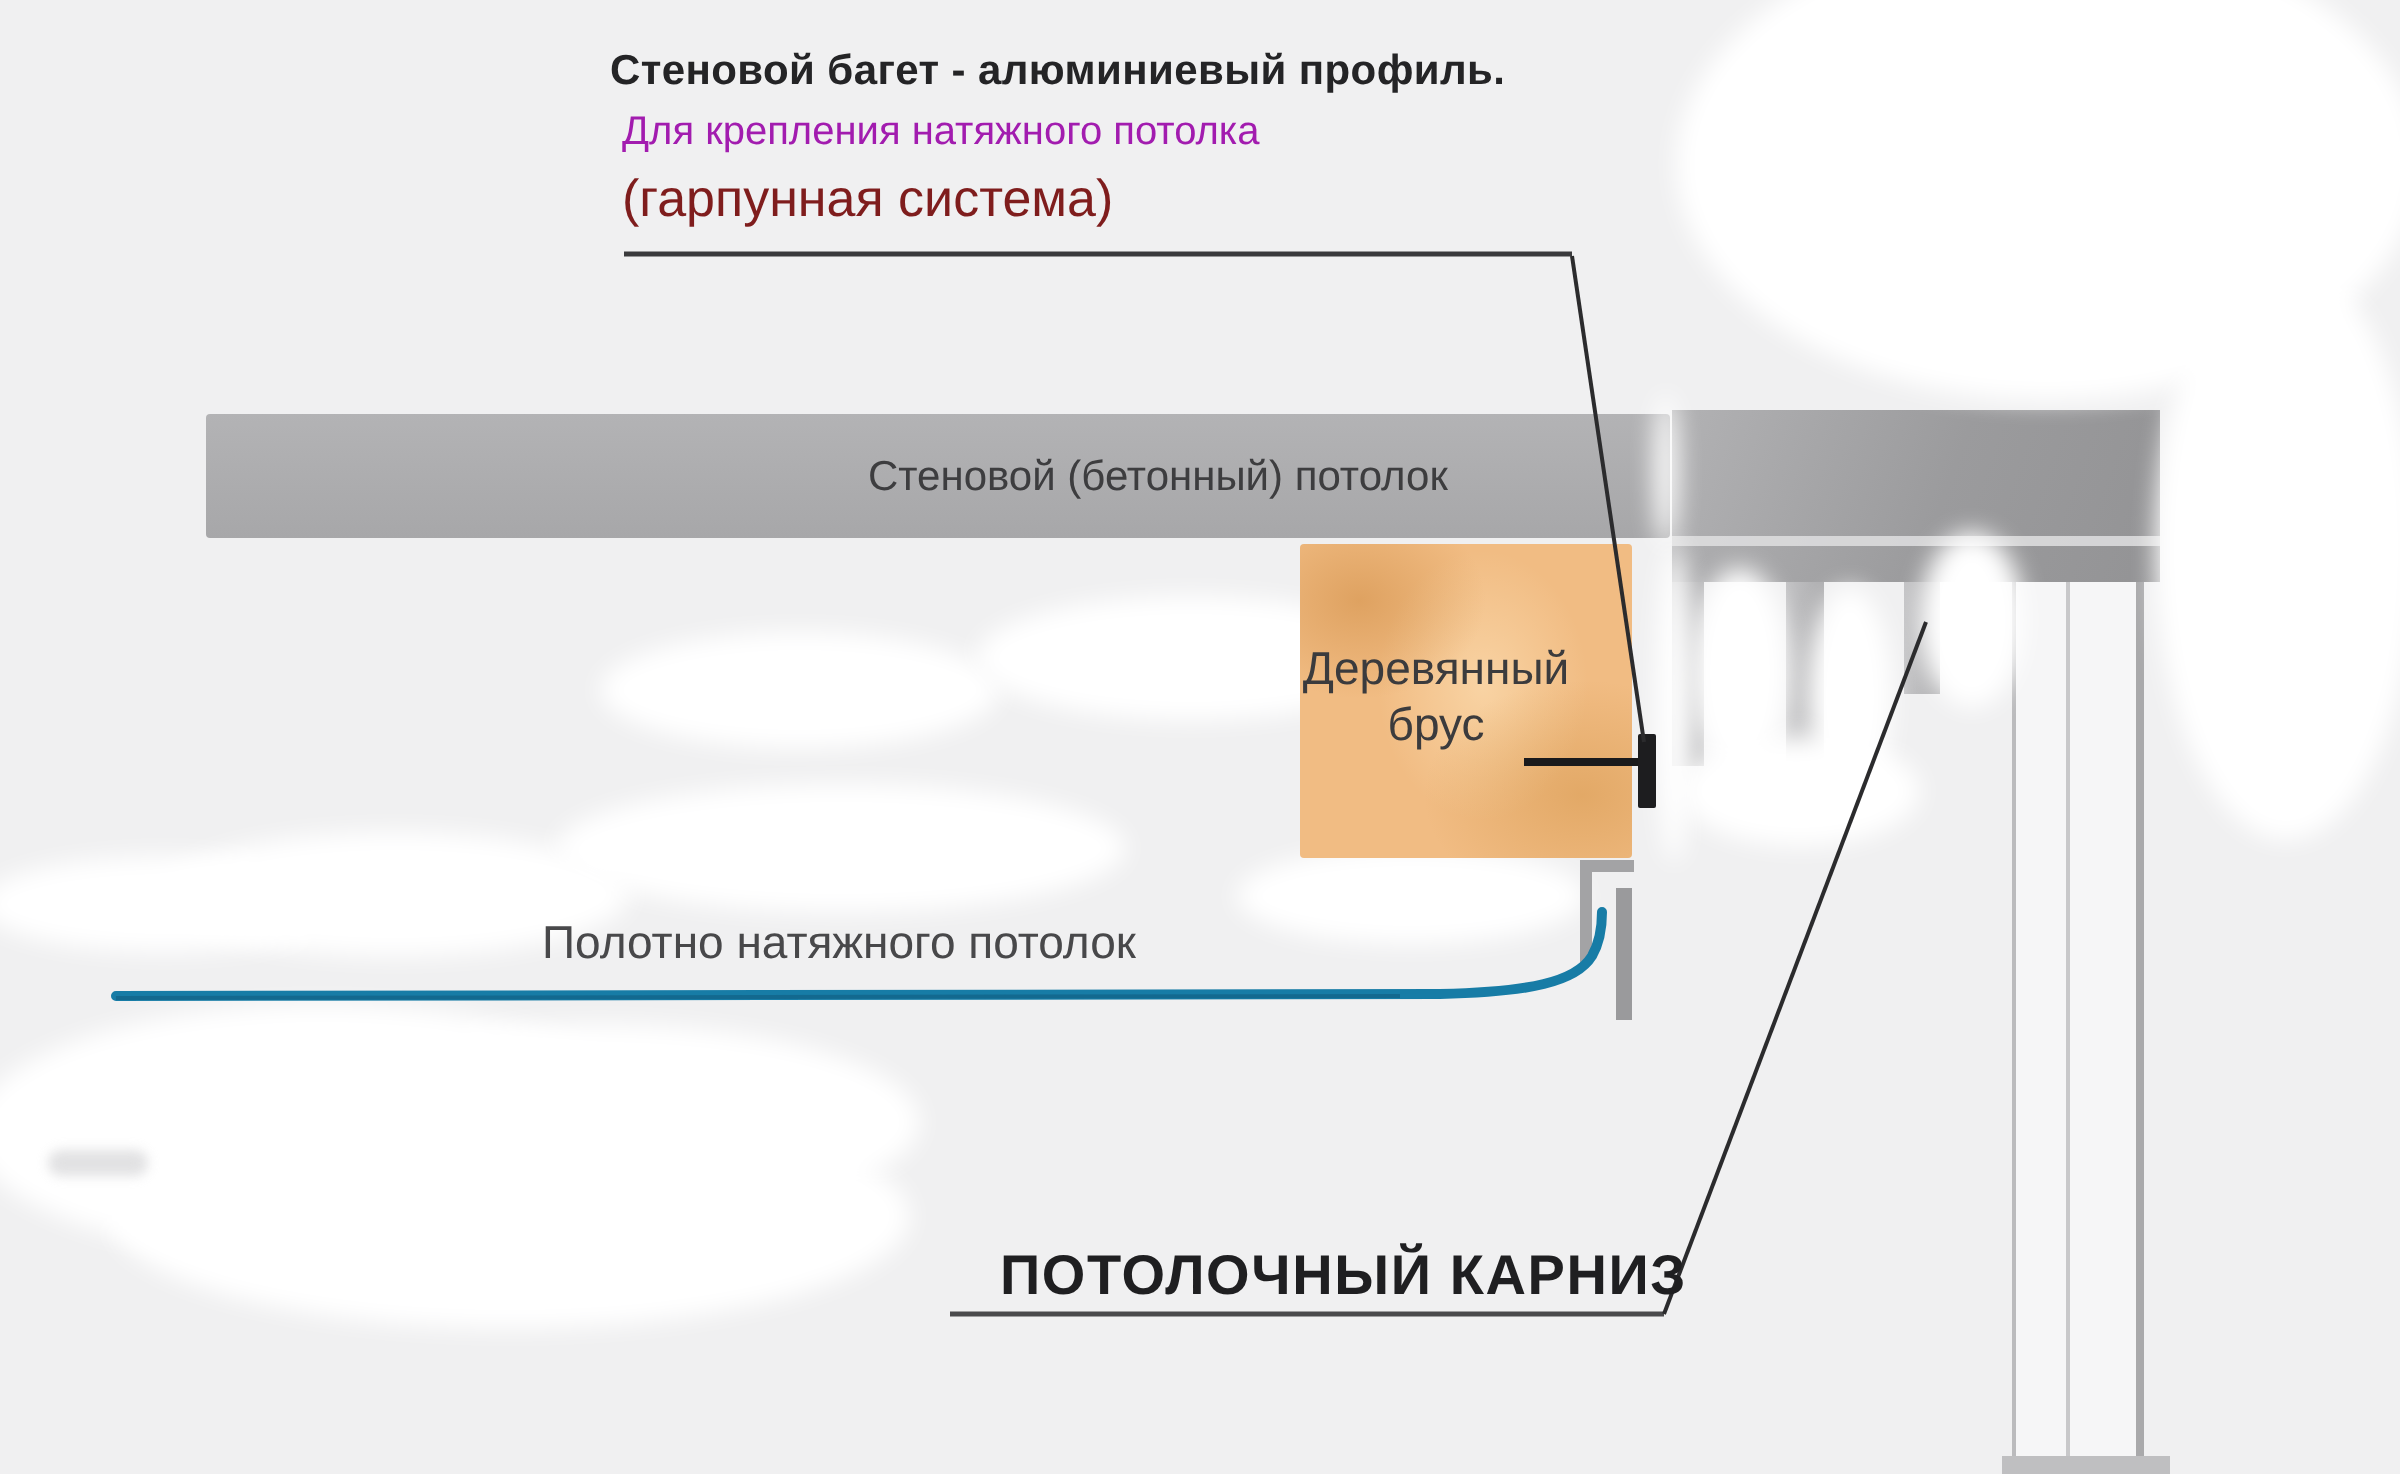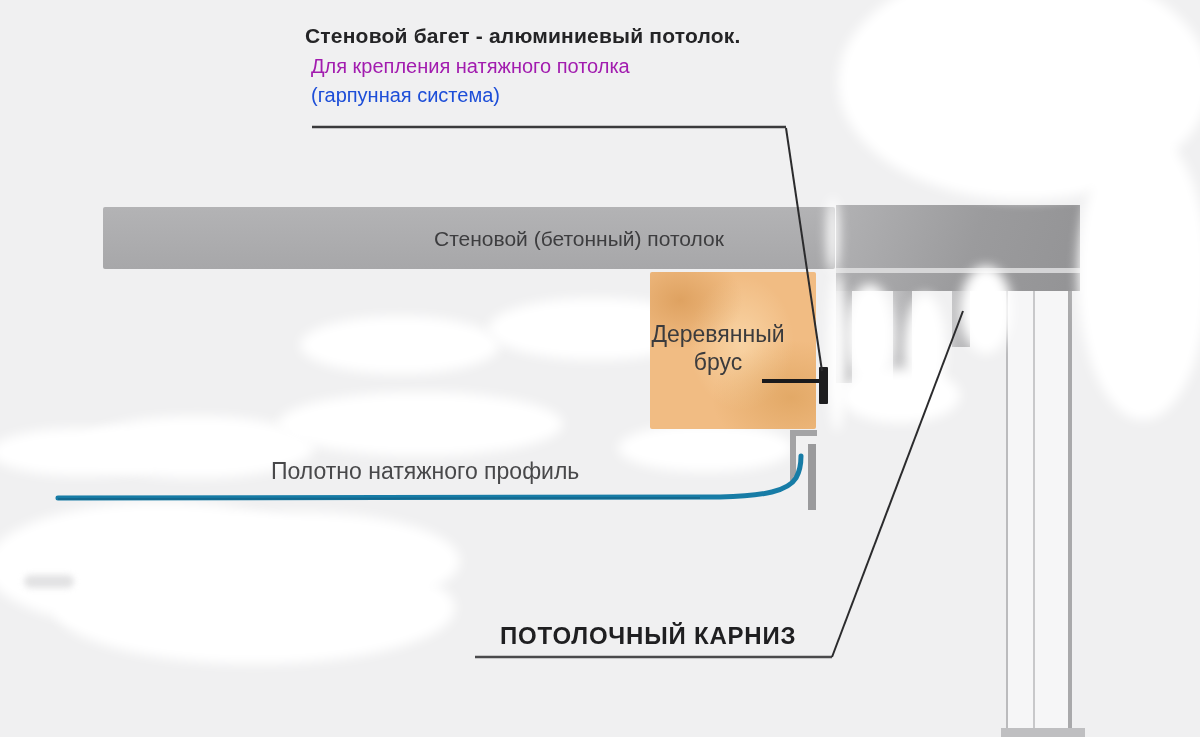--- a/index.html
+++ b/index.html
@@ -49,24 +49,24 @@
   .alu-profile{left:819px;top:367px;width:9px;height:37px;background:#1d1d1f;border-radius:1px;z-index:7;}
 
   .bracket{background:#a3a3a5;z-index:5;}
 
   .svg-overlay{position:absolute;left:0;top:0;width:1200px;height:737px;z-index:7;pointer-events:none;}
 
   
   .lbl{position:absolute;color:#3a3a3c;white-space:nowrap;z-index:8;}
   .title-bold{left:305px;top:24px;font-size:21px;font-weight:700;color:#242426;letter-spacing:.2px;}
   .title-l2{left:311px;top:55px;font-size:20px;color:#a21caf;}
-  .title-l3{left:311px;top:84px;font-size:20px;color:#1d4ed8;}
+  .title-l3{left:311px;top:84px;font-size:26px;color:#7f1d1d;}
   .ceil-lbl{left:434px;top:227px;font-size:21px;color:#3d3d3f;z-index:8;}
   .canvas-lbl{left:271px;top:458px;font-size:23px;color:#48484a;}
-  .cornice-lbl{left:500px;top:622px;font-size:24px;font-weight:700;color:#1f1f21;letter-spacing:.8px;}
+  .cornice-lbl{left:500px;top:622px;font-size:28px;font-weight:700;color:#1f1f21;letter-spacing:.8px;}
   .window-lbl{left:946px;top:484px;font-size:54px;color:#161618;letter-spacing:1px;z-index:8;}
 </style>
 </head>
 <body>
 
 <div class="stage">
 
   <div class="smudge back" style="left:300px;top:316px;width:200px;height:58px;"></div>
   <div class="smudge back" style="left:488px;top:298px;width:215px;height:62px;"></div>
   <div class="smudge back" style="left:80px;top:416px;width:235px;height:62px;"></div>
@@ -115,26 +115,26 @@
     <path d="M 58 498 L 720 497 C 765 496 788 491 796 478 C 800 471 801 463 801 456" fill="none" stroke="#177ca6" stroke-width="5" stroke-linecap="round"></path>
     <path d="M 58 499 L 700 498" fill="none" stroke="#115d80" stroke-width="2" opacity="0.6"></path>
 
     <path d="M 312 127 L 786 127" stroke="#3a3a3c" stroke-width="2.5" fill="none"></path>
     <path d="M 786 128 L 822 371" stroke="#2b2b2d" stroke-width="2" fill="none"></path>
 
     <path d="M 475 657 L 832 657" stroke="#4a4a4c" stroke-width="2.5" fill="none"></path>
     <path d="M 832 657 L 963 311" stroke="#2b2b2d" stroke-width="2" fill="none"></path>
   </svg>
 
-  <div class="lbl title-bold">Стеновой багет - алюминиевый потолок.</div>
+  <div class="lbl title-bold">Стеновой багет - алюминиевый профиль.</div>
   <div class="lbl title-l2">Для крепления натяжного потолка</div>
   <div class="lbl title-l3">(гарпунная система)</div>
 
   <div class="lbl ceil-lbl">Стеновой (бетонный) потолок</div>
 
   <div class="abs beam-label" style="white-space:normal;">Деревянный брус</div>
 
-  <div class="lbl canvas-lbl">Полотно натяжного профиль</div>
+  <div class="lbl canvas-lbl">Полотно натяжного потолок</div>
 
   <div class="lbl cornice-lbl">ПОТОЛОЧНЫЙ КАРНИЗ</div>
 
 
 </div>
 
 </body></html>

